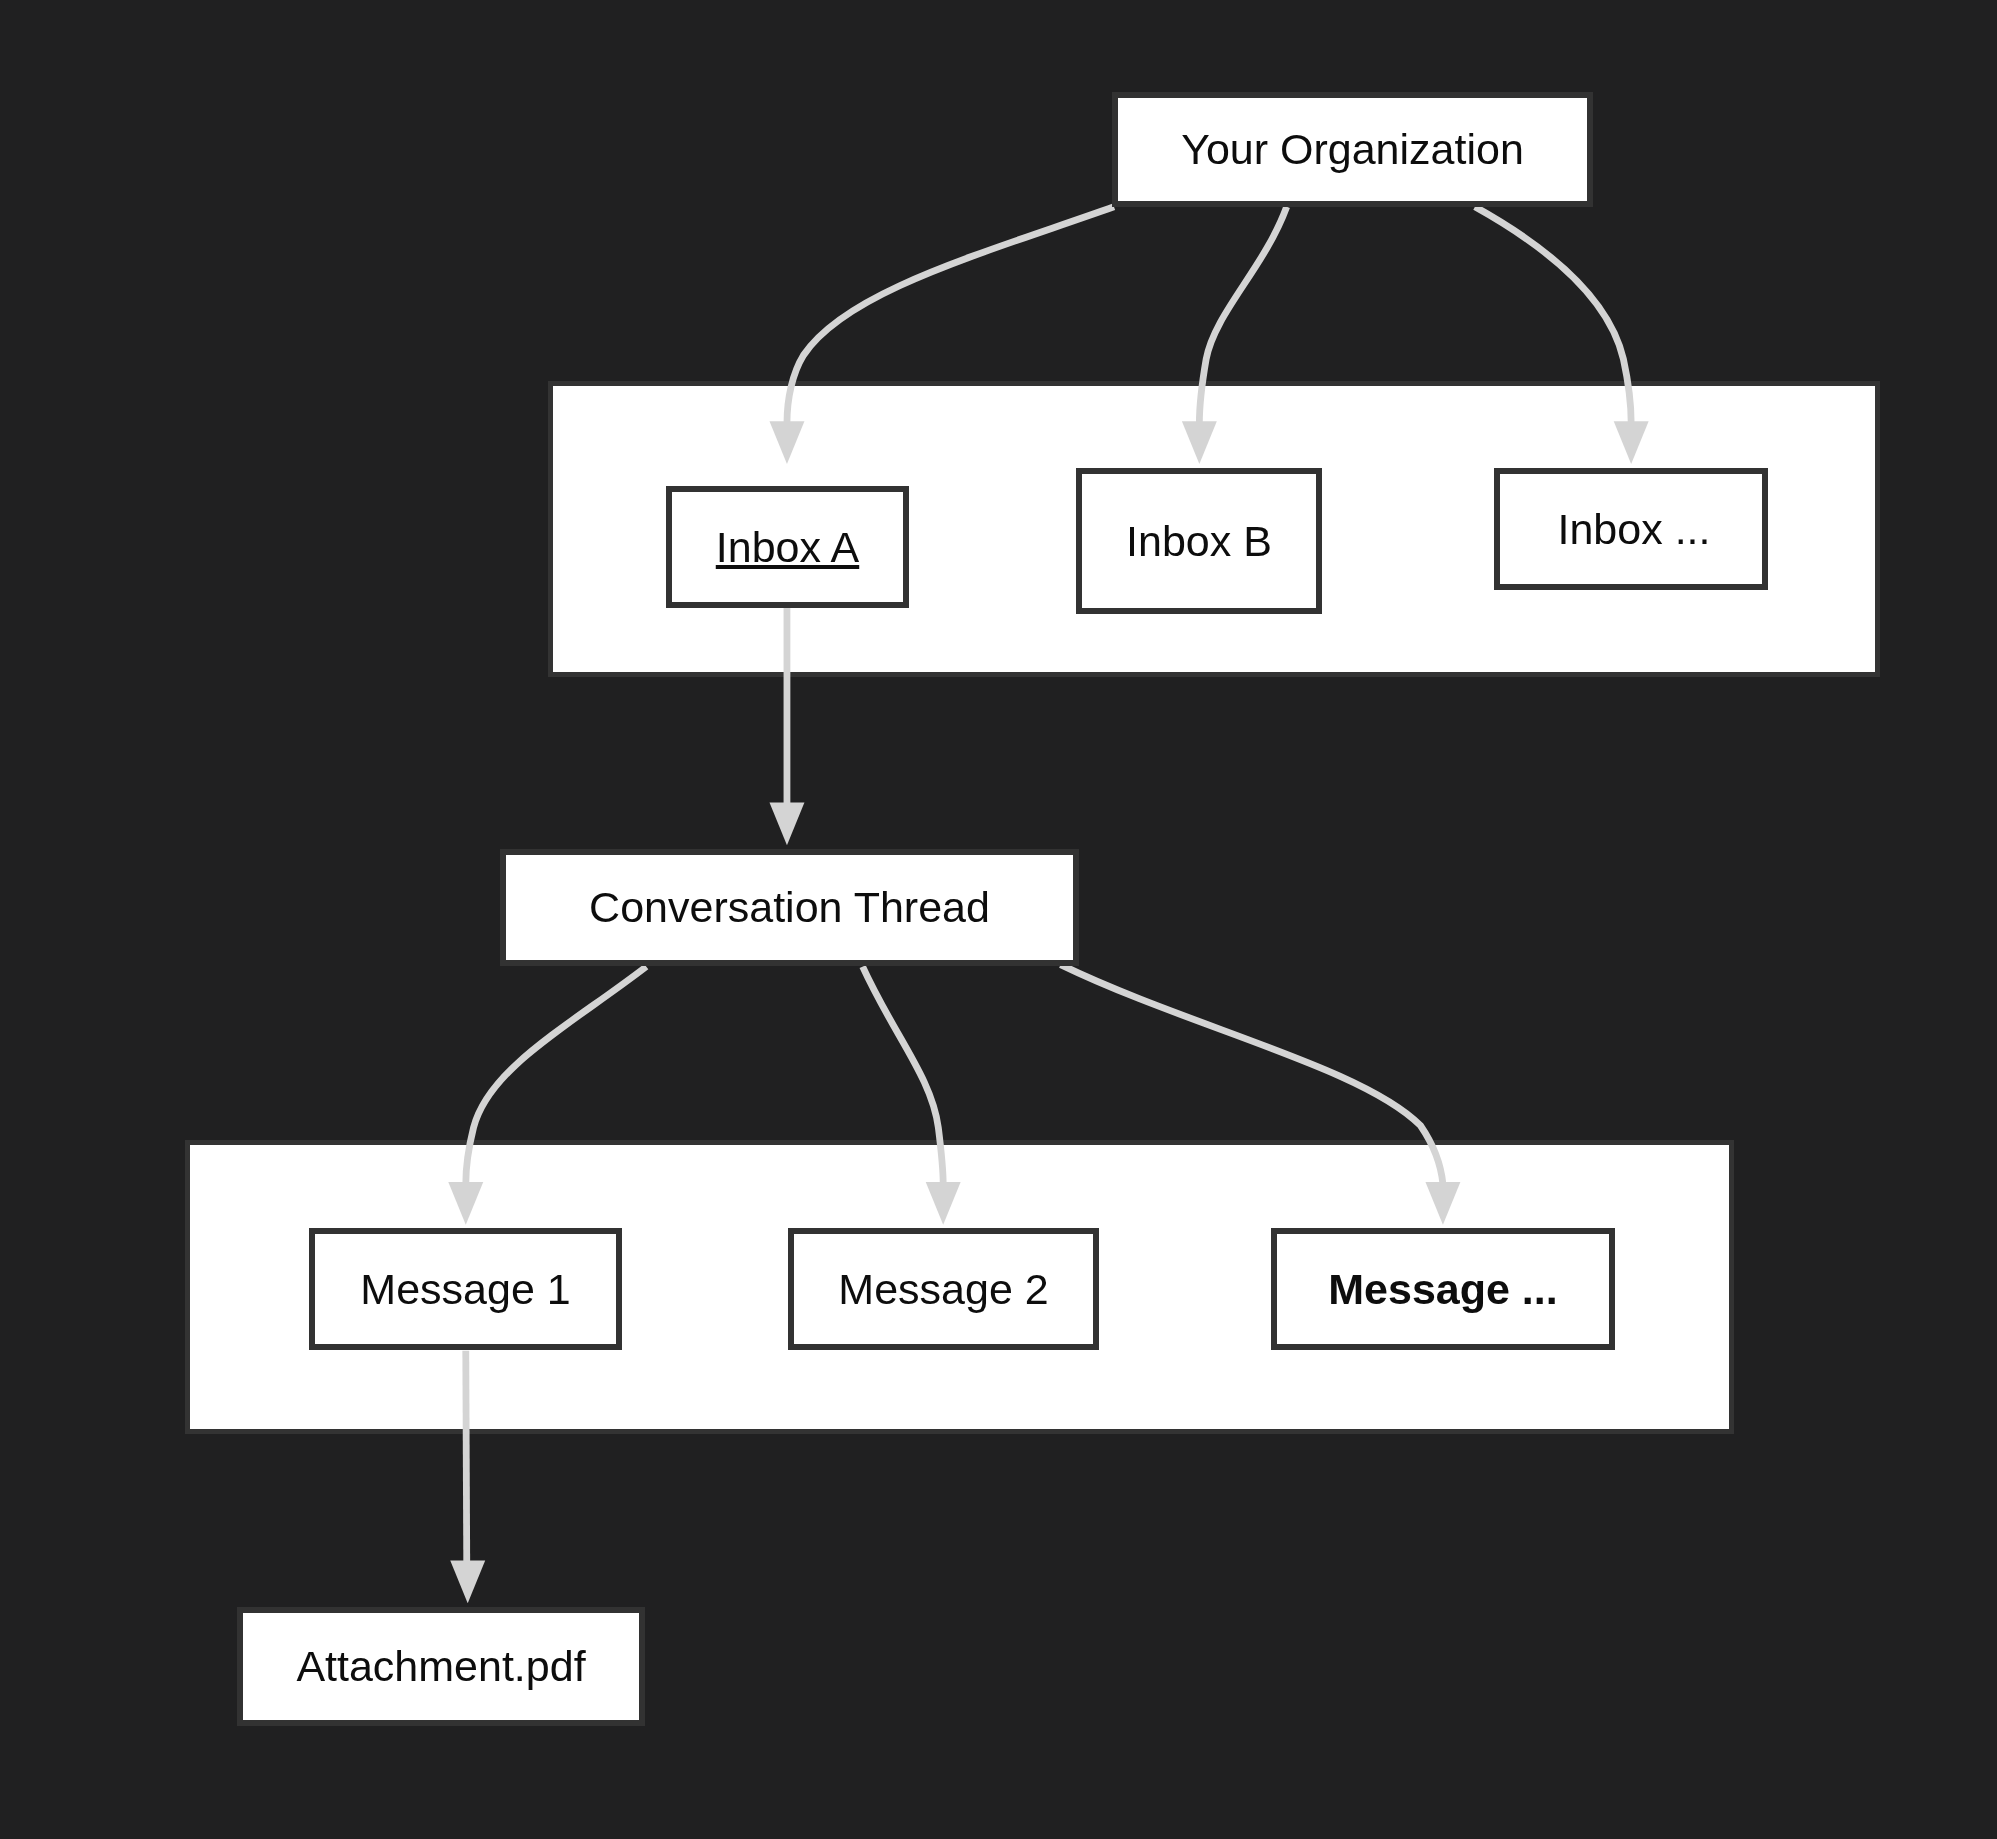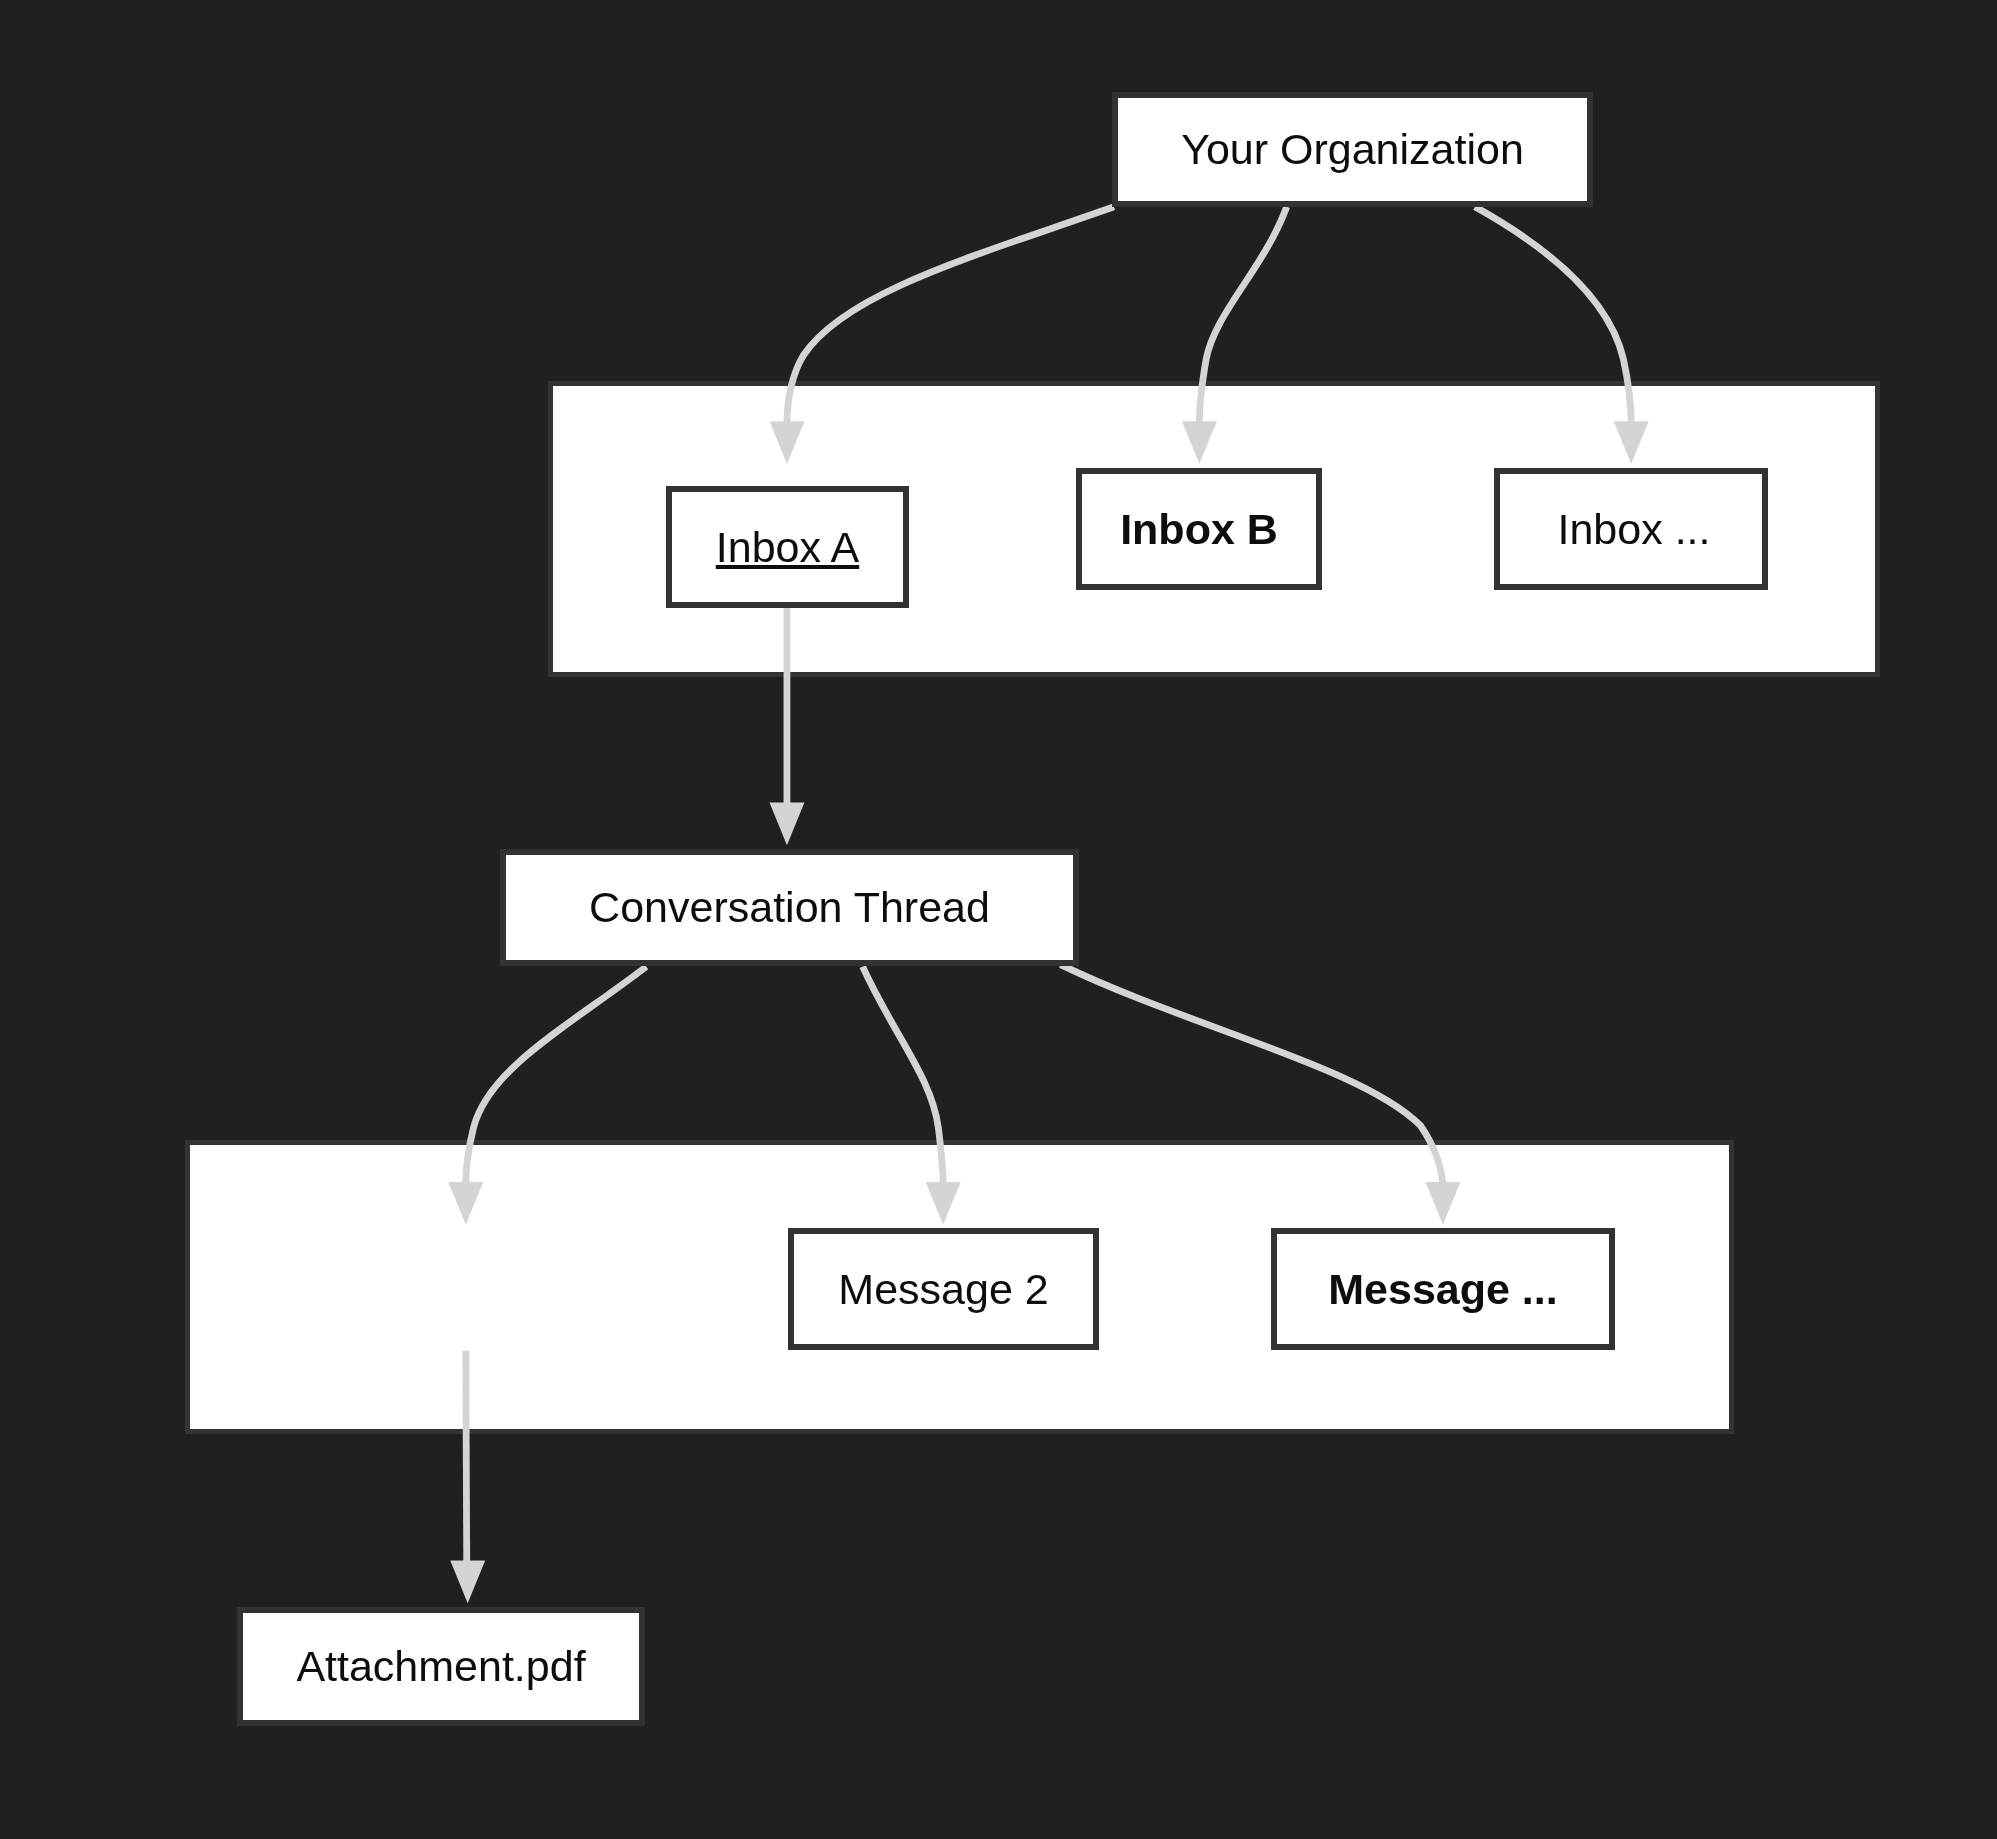--- a/index.html
+++ b/index.html
@@ -99,32 +99,35 @@
   </svg>
 
   <div class="node" style="left:1112px; top:92px; width:481px; height:115px;">
     <span>Your Organization</span>
   </div>
 
   <div class="node" style="left:666px; top:486px; width:243px; height:122px;text-decoration:underline;">
     <span>Inbox A</span>
   </div>
 
-  <div class="node" style="left:1076px; top:468px; width:246px; height:122px;font-weight:bold;">
+  <div class="node" style="left:1076px; top:468px; width:246px; height:146px;">
     <span>Inbox B</span>
   </div>
 
   <div class="node" style="left:1494px; top:468px; width:274px; height:122px;padding-left:6px;">
     <span>Inbox ...</span>
   </div>
 
   <div class="node" style="left:500px; top:849px; width:579px; height:117px;">
     <span>Conversation Thread</span>
   </div>
 
+  <div class="node" style="left:309px; top:1228px; width:313px; height:122px;">
+    <span>Message 1</span>
+  </div>
 
   <div class="node" style="left:788px; top:1228px; width:311px; height:122px;">
     <span>Message 2</span>
   </div>
 
   <div class="node" style="left:1271px; top:1228px; width:344px; height:122px;font-weight:bold;">
     <span>Message ...</span>
   </div>
 
   <div class="node" style="left:237px; top:1607px; width:408px; height:119px;">

